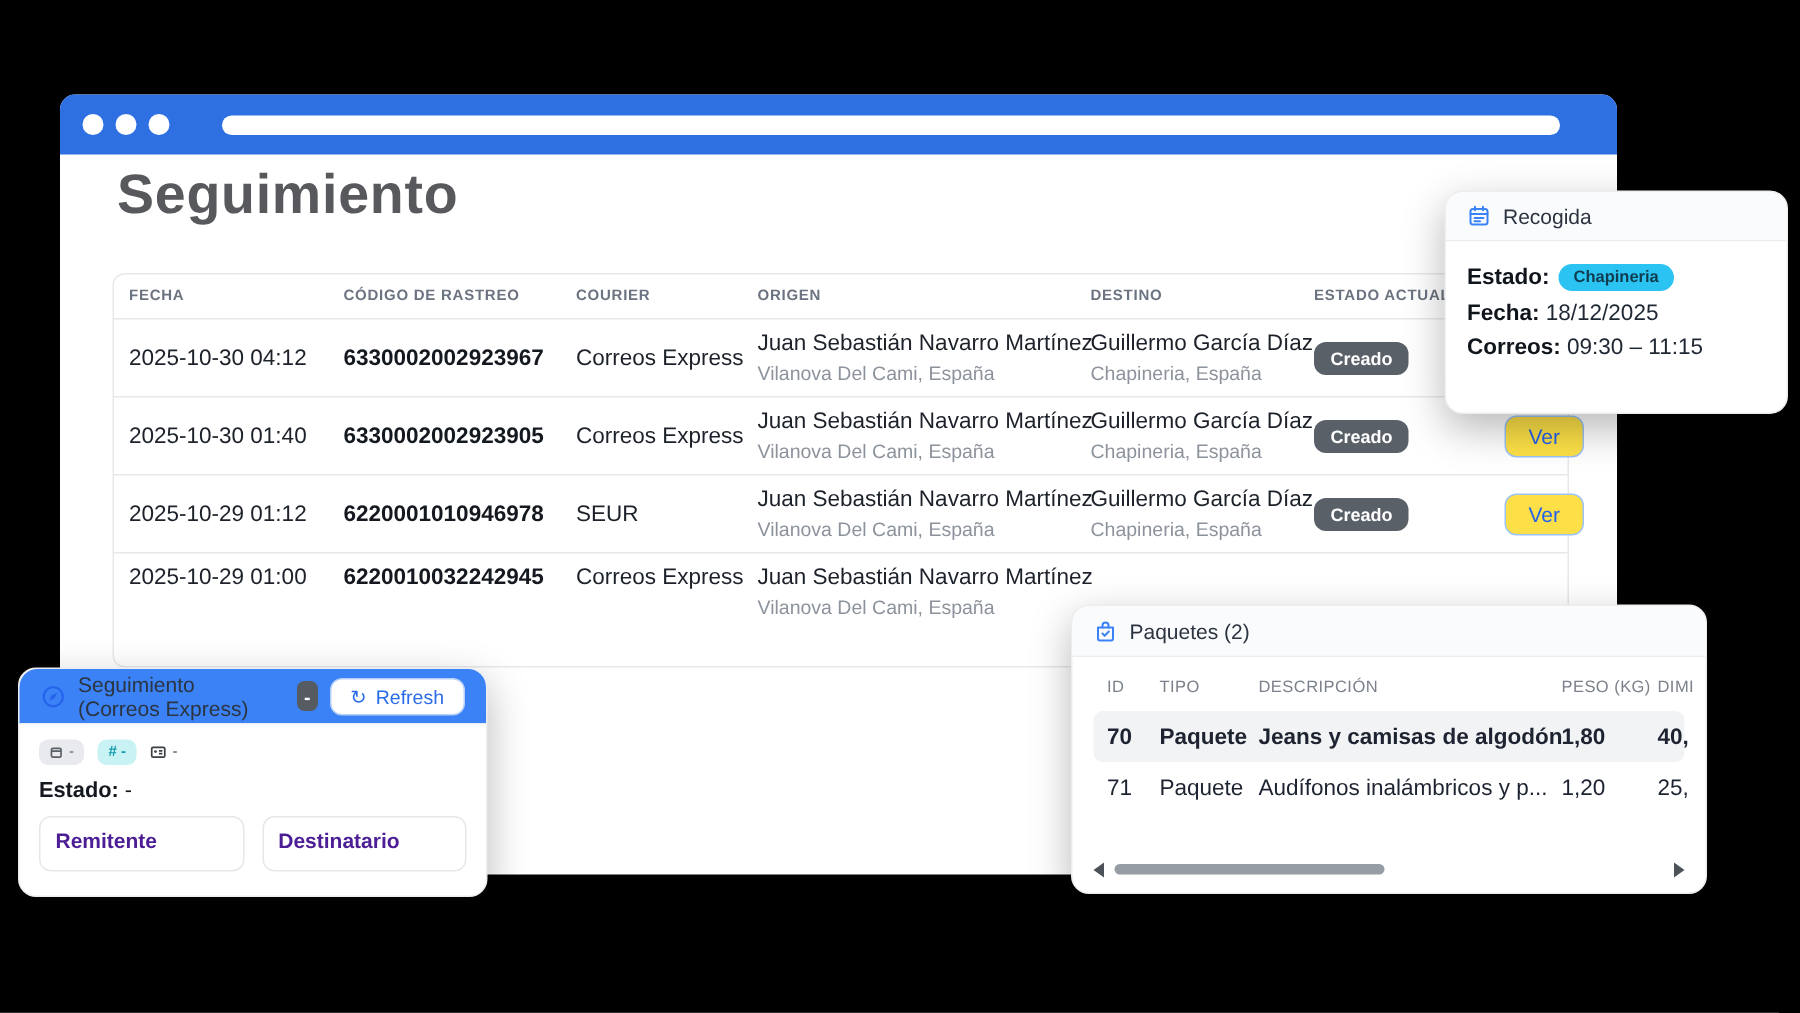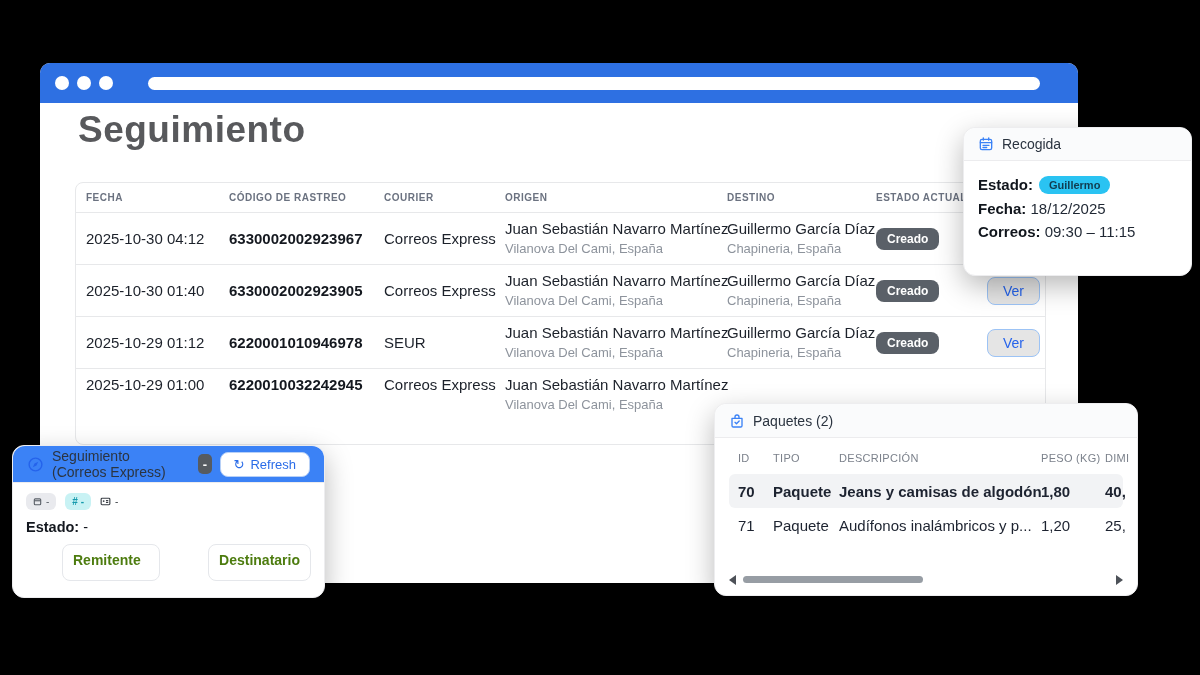--- a/index.html
+++ b/index.html
@@ -19,21 +19,21 @@
   .thead,.tr{display:grid;grid-template-columns:143px 155px 121px 222px 149px 115px 1fr;}
   .thead{height:30px;align-items:center;border-bottom:1px solid #e7e8ea;}
   .th{padding-left:10px;font-size:10px;font-weight:700;color:#6b7280;letter-spacing:.5px;white-space:nowrap;}
   .tr{height:52px;align-items:center;border-bottom:1px solid #e7e8ea;}
   .tr.last{height:75px;align-items:start;padding-top:7px;border-bottom:none;}
   .td{padding-left:10px;font-size:15px;color:#1c212a;white-space:nowrap;}
   .td.code{font-weight:bold;color:#14181f;}
   .cell .main{font-size:15px;color:#1c212a;line-height:18px;}
   .cell .sub{font-size:13px;color:#8d939c;line-height:17px;margin-top:2px;}
   .badge-created{display:inline-block;background:#5a6068;color:#fff;font-size:12px;font-weight:bold;padding:4px 11px;border-radius:8px;}
-  .btn-ver{display:inline-block;margin-left:6px;background:#e5e5e5;border:1.5px solid #9cc3f5;color:#2563eb;font-size:14px;padding:5px 15px;border-radius:8px;cursor:pointer;}
+  .btn-ver{display:inline-block;margin-left:22px;background:#fde047;border:1.5px solid #9cc3f5;color:#2563eb;font-size:14px;padding:5px 15px;border-radius:8px;cursor:pointer;}
 
   
   .card{position:absolute;background:#fff;border:1px solid #ededef;border-radius:12px;box-shadow:0 10px 28px rgba(0,0,0,.28);z-index:5;}
   .card-hd{display:flex;align-items:center;gap:8px;padding:0 14px;background:#fafbfc;border-bottom:1px solid #ececee;border-radius:12px 12px 0 0;}
   .card-hd .ttl{font-size:14px;color:#2b3440;}
 
   
   .recogida{left:963px;top:127px;width:229px;height:149px;}
   .recogida .card-hd{height:33px;}
   .recogida .card-bd{padding:9px 14px;}
@@ -65,21 +65,21 @@
   .btn-refresh .ricon{font-size:13px;line-height:13px;}
   .tracking .card-bd{padding:10px 13px;}
   .chips{display:flex;align-items:center;gap:9px;}
   .chip{display:inline-flex;align-items:center;gap:4px;font-size:10px;color:#5a6068;padding:3px 7px;border-radius:6px;}
   .chip.gray{background:#e9eaee;}
   .chip.cyan{background:#c8f2f4;color:#149aac;font-weight:bold;}
   .chip.bare{padding:3px 0;color:#3a3f46;}
   .estado-line{margin-top:9px;font-size:14.5px;color:#14181f;}
   .estado-line b{font-weight:bold;}
   .boxes{display:flex;gap:12px;margin-top:9px;}
-  .box{flex:1;height:37px;border:1px solid #e5e7eb;border-radius:8px;padding:7px 10px;font-size:14px;font-weight:bold;color:#4d7c0f;margin-left:36px;}
+  .box{flex:1;height:37px;border:1px solid #e5e7eb;border-radius:8px;padding:7px 10px;font-size:14px;font-weight:bold;color:#4c1d95;}
 
   .icon-svg{flex:0 0 auto;display:block;}
 </style>
 </head>
 <body>
 
 <div class="stage">
 
   <div class="window">
     <div class="chrome">
@@ -184,21 +184,21 @@
         <line x1="3.5" y1="10" x2="20.5" y2="10"></line>
         <line x1="8" y1="2.8" x2="8" y2="6.2"></line>
         <line x1="16" y1="2.8" x2="16" y2="6.2"></line>
         <line x1="7.5" y1="14" x2="16.5" y2="14"></line>
         <line x1="7.5" y1="17.2" x2="13" y2="17.2"></line>
       </svg>
       <span class="ttl">Recogida</span>
     </div>
     <div class="card-bd">
       <div class="rline">
-        <b>Estado:</b><span class="badge-prog">Guillermo</span>
+        <b>Estado:</b><span class="badge-prog">Chapineria</span>
       </div>
       <div class="rline">
         <b>Fecha:</b> <span>18/12/2025</span>
       </div>
       <div class="rline">
         <b>Correos:</b> <span>09:30 – 11:15</span>
       </div>
     </div>
   </div>
 

